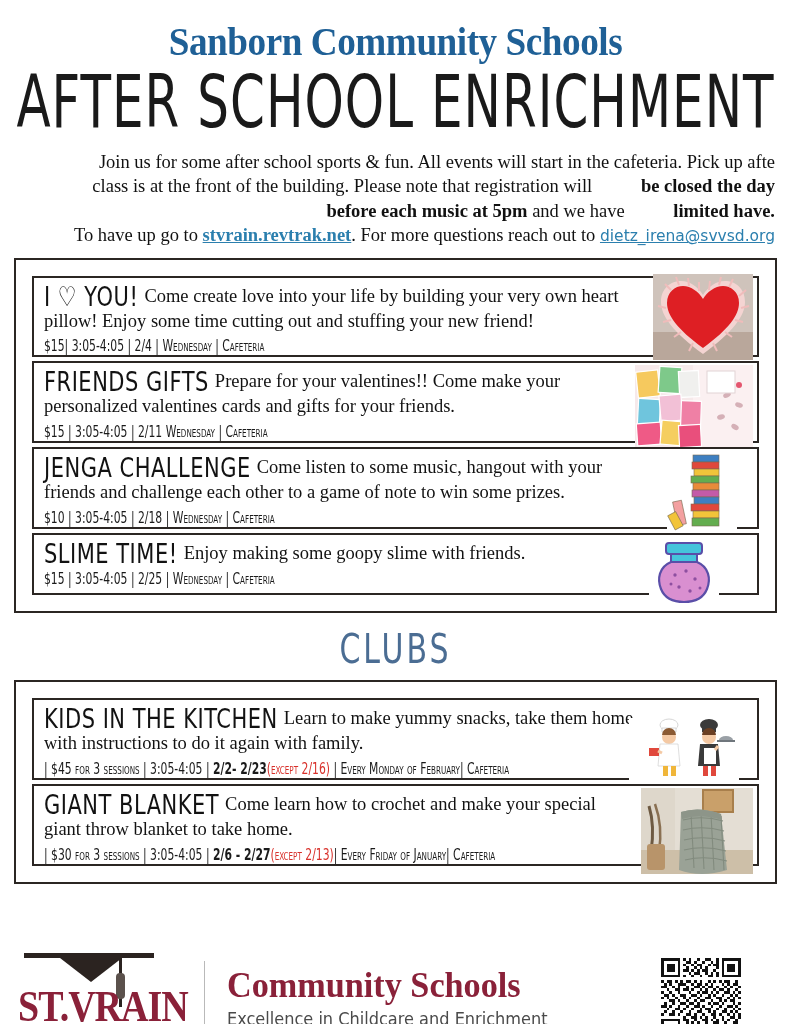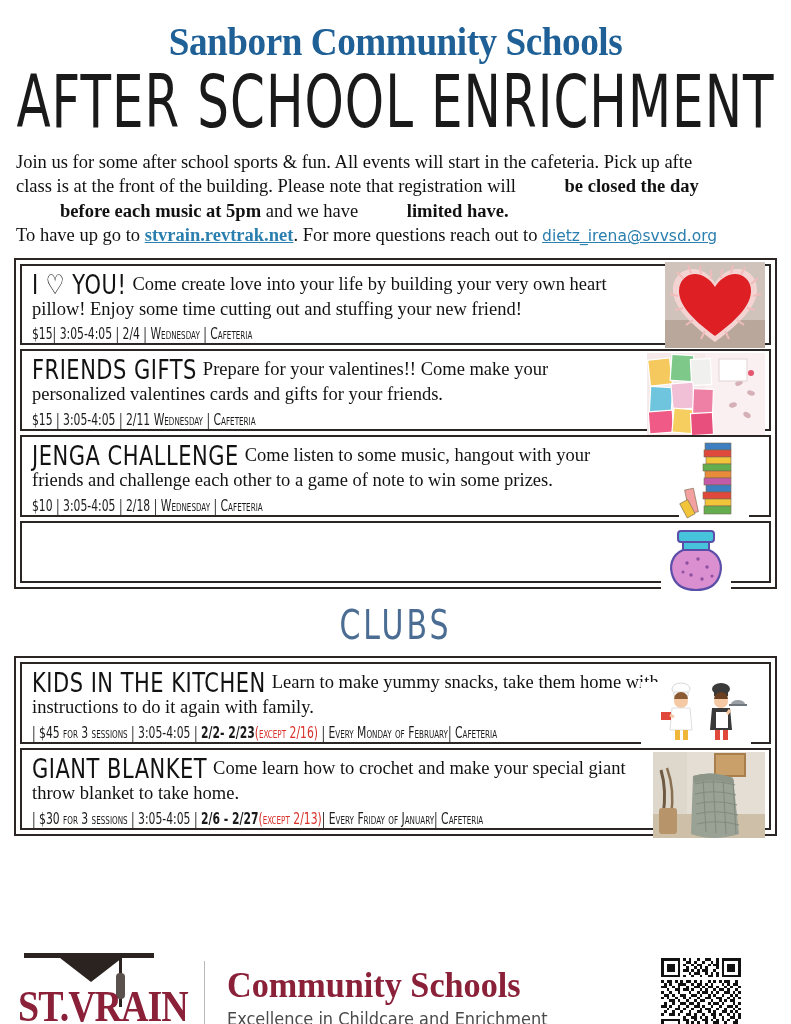--- a/index.html
+++ b/index.html
@@ -38,21 +38,21 @@
     letter-spacing:1px;
     line-height:1.0;
     margin:4px 0 0 0;
     transform:scaleY(1.45) scaleX(1.0);
     transform-origin:center top;
     text-transform:uppercase;
   }
 
   .intro{
     margin:34px 16px 0 16px;
-    text-align:left;
+    text-align:right;
     font-size:18.5px;
     line-height:1.32;
     color:#111;
     font-family:"Liberation Serif", serif;
   }
   .intro b{font-weight:bold;padding-left:44px;}
   .intro .lnk{
     color:#2b7fae;
     text-decoration:underline;
     font-weight:bold;
@@ -62,21 +62,21 @@
     color:#2b7fae;
     font-family:"DejaVu Sans", sans-serif;
     font-size:15.5px;
     font-weight:normal;
   }
 
   
   .group{
     margin:10px 14px 12px 14px;
     border:2.5px solid #2b2623;
-    padding:4px;
+    padding:16px;
     background:#fff;
   }
   .group.clubs-group{margin-top:8px;}
   .card{
     border:2px solid #2b2623;
     padding:6px 10px 4px 10px;
     position:relative;
     background:#fff;
     min-height:62px;
     box-sizing:border-box;
@@ -310,20 +310,24 @@
             <rect x="26" y="60" width="26" height="7" fill="#f2c43a"></rect>
             <rect x="25" y="67" width="27" height="8" fill="#63ad4f"></rect>
             <rect x="8" y="50" width="9" height="24" fill="#f3a0a0" transform="rotate(-12 12 62)"></rect>
             <rect x="4" y="62" width="9" height="16" fill="#f2c43a" transform="rotate(-28 8 70)"></rect>
           </g>
         </svg>
       </div>
     </div>
 
     <div class="card">
+      <div class="card-body">
+        <span class="ev-name">Slime Time!</span><span class="ev-desc">Enjoy making some goopy slime with friends.</span>
+        <span class="ev-meta">$15 | 3:05-4:05 | 2/25  | Wednesday | Cafeteria</span>
+      </div>
       <div class="thumb t-slime">
         <svg viewBox="0 0 70 66" xmlns="http://www.w3.org/2000/svg">
           <rect width="70" height="66" fill="#ffffff"></rect>
           <rect x="17" y="4" width="36" height="11" rx="3" fill="#45c4db" stroke="#5a4ea8" stroke-width="2"></rect>
           <rect x="22" y="15" width="26" height="8" fill="#45c4db" stroke="#5a4ea8" stroke-width="2"></rect>
           <path d="M22 23 C10 28 8 40 12 50 C16 60 26 63 35 63 C44 63 54 60 58 50 C62 40 60 28 48 23 Z" fill="#d98fd0" stroke="#5a4ea8" stroke-width="2.2"></path>
           <g fill="#8e4fa0">
             <circle cx="26" cy="36" r="1.7"></circle>
               <circle cx="37" cy="32" r="1.7"></circle>
             <circle cx="46" cy="40" r="1.7"></circle>

